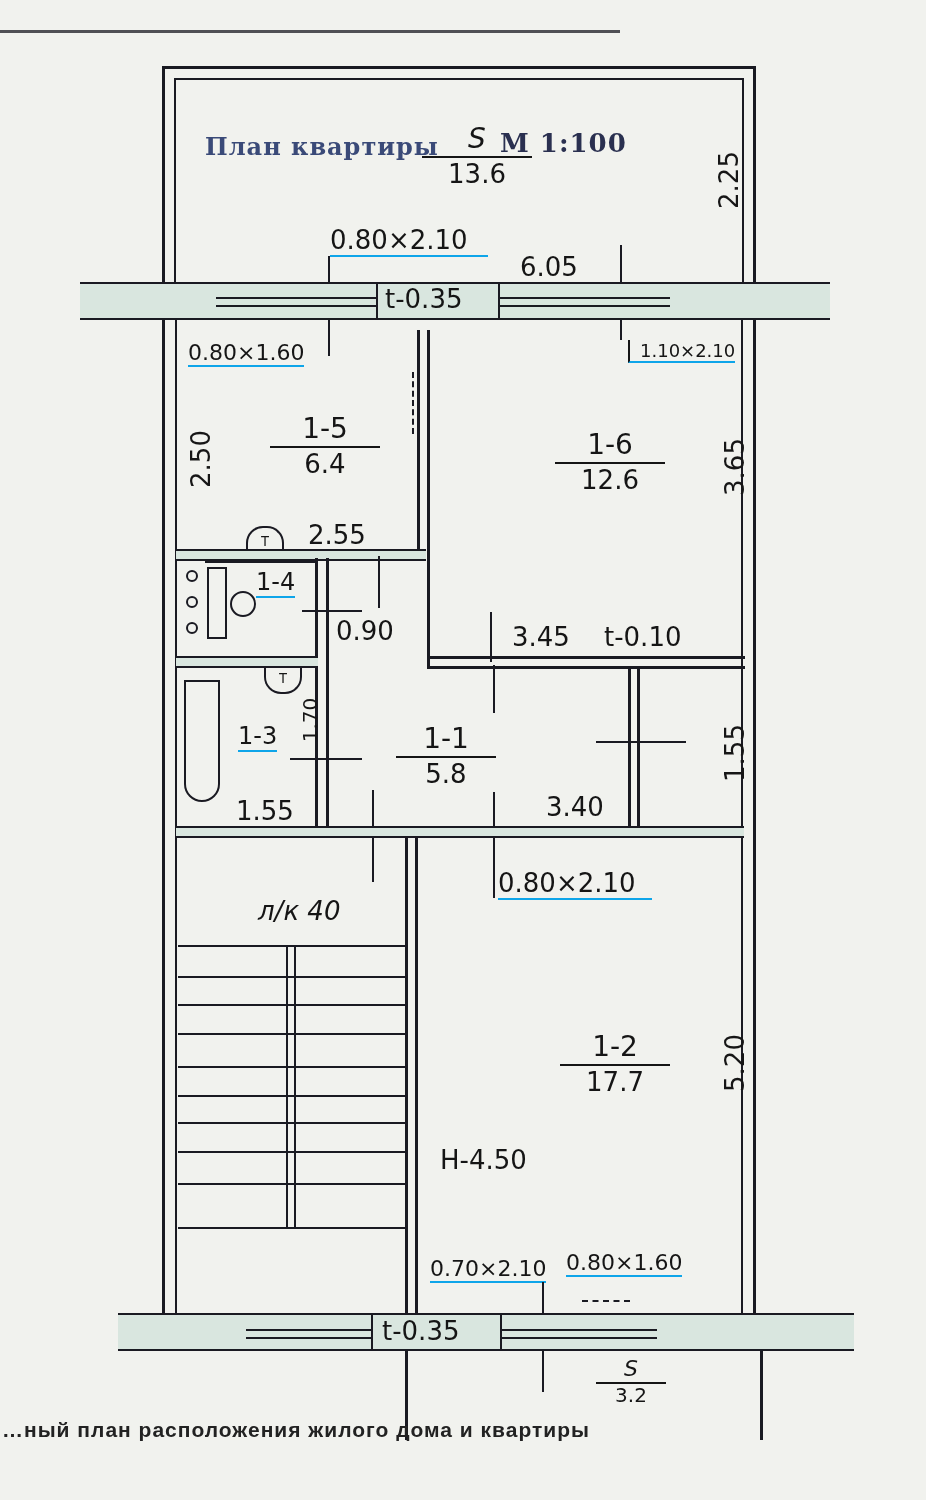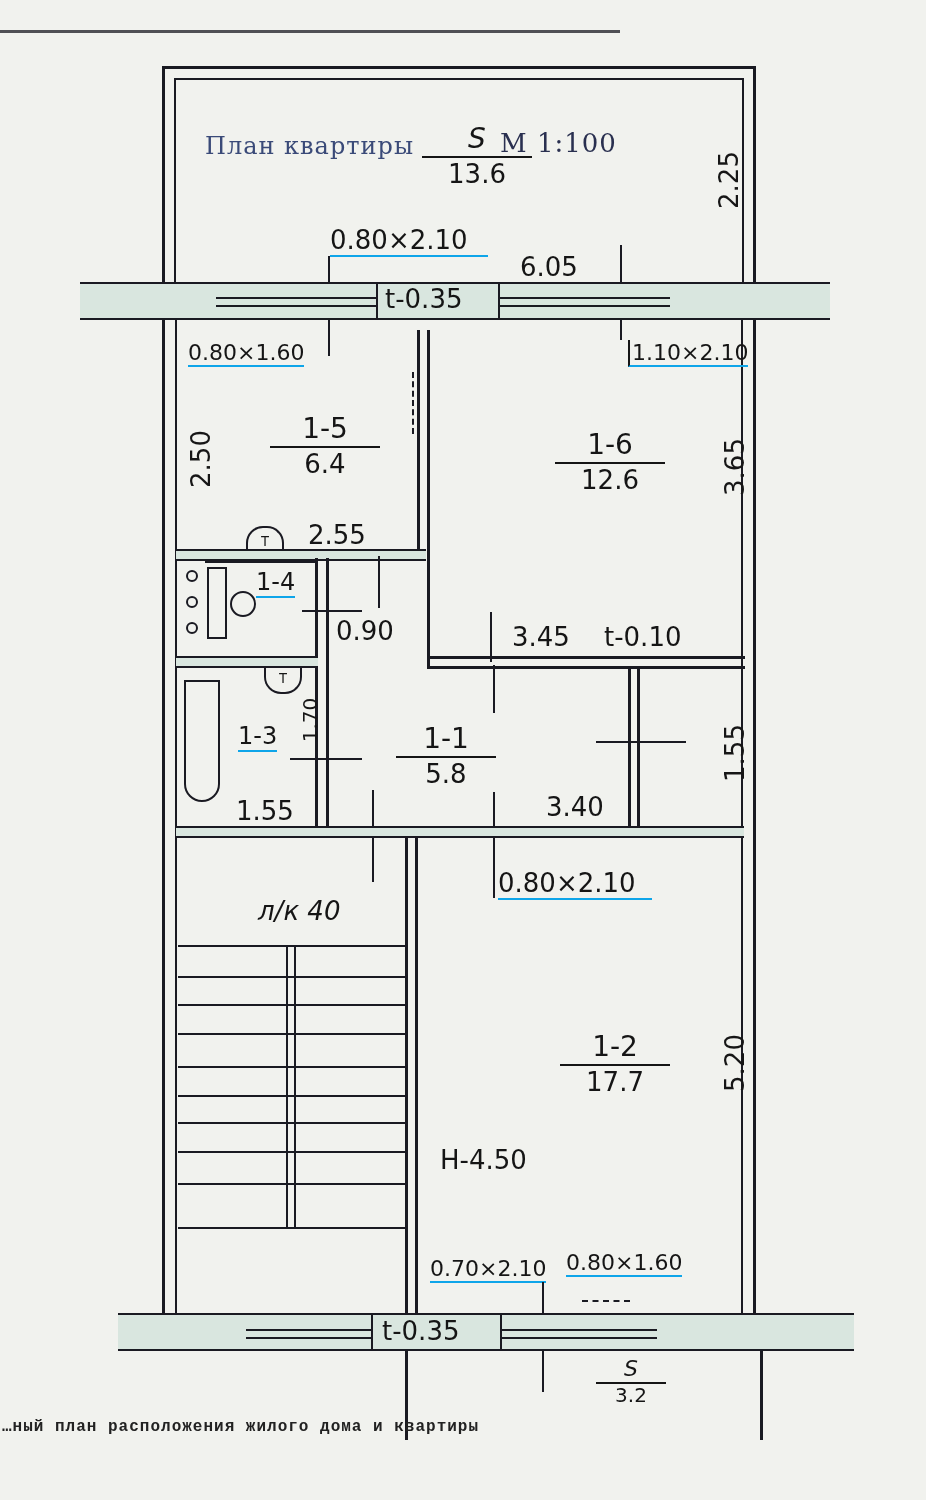--- a/index.html
+++ b/index.html
@@ -7,22 +7,22 @@
        font-family:"Liberation Sans",sans-serif;color:#161616;}
   .abs{position:absolute;}
   .wall{position:absolute;background:#1a1a22;}
   .wallfill{position:absolute;background:#d9e6df;border:2px solid #1a1a22;box-sizing:border-box;}
   .hw{font-family:"DejaVu Sans",sans-serif;font-size:26px;color:#151515;white-space:nowrap;}
   .lbl{position:absolute;text-align:center;font-family:"DejaVu Sans",sans-serif;color:#151515;}
   .lbl .num{font-size:28px;display:block;padding:0 14px;border-bottom:2px solid #151515;line-height:34px;}
   .lbl .area{font-size:26px;display:block;line-height:32px;}
   .uline{border-bottom:2px solid #0ea5e9;}
   .vtext{position:absolute;transform:rotate(-90deg);transform-origin:center center;font-family:"DejaVu Sans",sans-serif;font-size:26px;white-space:nowrap;}
-  .stamp{position:absolute;font-family:"DejaVu Serif",serif;font-weight:normal;color:#3a4a78;font-size:24px;white-space:nowrap;letter-spacing:1px;}
-  .caption{position:absolute;font-family:Liberation Mono, monospace;font-weight:bold;color:#222;font-size:16px;white-space:nowrap;letter-spacing:1px;}
+  .stamp{position:absolute;font-family:"DejaVu Serif",serif;font-weight:bold;color:#3a4a78;font-size:24px;white-space:nowrap;letter-spacing:1px;}
+  .caption{position:absolute;font-family:Liberation Sans, sans-serif;font-weight:bold;color:#222;font-size:21px;white-space:nowrap;letter-spacing:1px;}
   .stair{position:absolute;height:2px;background:#1a1a22;}
   .tick{position:absolute;background:#1a1a22;}
   .win{position:absolute;border-top:2px solid #1a1a22;border-bottom:2px solid #1a1a22;height:6px;box-sizing:content-box;}
 </style>
 </head>
 <body>
 
 <div class="abs" style="left:0;top:30px;width:620px;height:3px;background:#1a1a22;opacity:.75;"></div>
 
 <div class="abs" style="left:162px;top:66px;width:594px;height:220px;border:3px solid #1a1a22;border-bottom:none;box-sizing:border-box;"></div>
@@ -45,21 +45,21 @@
 <div class="wallfill" style="left:80px;top:282px;width:750px;height:38px;border-left:none;border-right:none;"></div>
 <div class="win" style="left:216px;top:297px;width:160px;"></div>
 <div class="win" style="left:500px;top:297px;width:170px;"></div>
 <div class="abs" style="left:376px;top:282px;width:124px;height:38px;border-left:2px solid #1a1a22;border-right:2px solid #1a1a22;box-sizing:border-box;"></div>
 <div class="hw abs" style="left:385px;top:284px;">t-0.35</div>
 
 <div class="abs" style="left:162px;top:318px;width:594px;height:1000px;border-left:3px solid #1a1a22;border-right:3px solid #1a1a22;box-sizing:border-box;"></div>
 <div class="abs" style="left:175px;top:318px;width:568px;height:1000px;border-left:2px solid #1a1a22;border-right:2px solid #1a1a22;box-sizing:border-box;"></div>
 
 <div class="hw uline abs" style="left:188px;top:340px;font-size:22px;">0.80×1.60</div>
-<div class="hw uline abs" style="left:628px;top:340px;font-size:22px;border-left:2px solid #151515;padding-left:2px;">1.10×2.10</div>
+<div class="hw uline abs" style="left:628px;top:340px;font-size:18px;border-left:2px solid #151515;padding-left:10px;">1.10×2.10</div>
 
 <div class="wall" style="left:417px;top:330px;width:3px;height:222px;"></div>
 <div class="abs" style="left:404px;top:372px;width:8px;height:62px;border-right:2px dashed #1a1a22;"></div>
 <div class="lbl" style="left:270px;top:412px;width:110px;">
   <span class="num">1-5</span>
   <span class="area">6.4</span>
 </div>
 <div class="vtext" style="left:172px;top:444px;">2.50</div>
 <div class="hw abs" style="left:308px;top:520px;">2.55</div>
 <div class="abs" style="left:246px;top:526px;width:34px;height:26px;border:2px solid #1a1a22;border-bottom:none;border-radius:17px 17px 0 0;text-align:center;font-size:14px;line-height:26px;">T</div>

